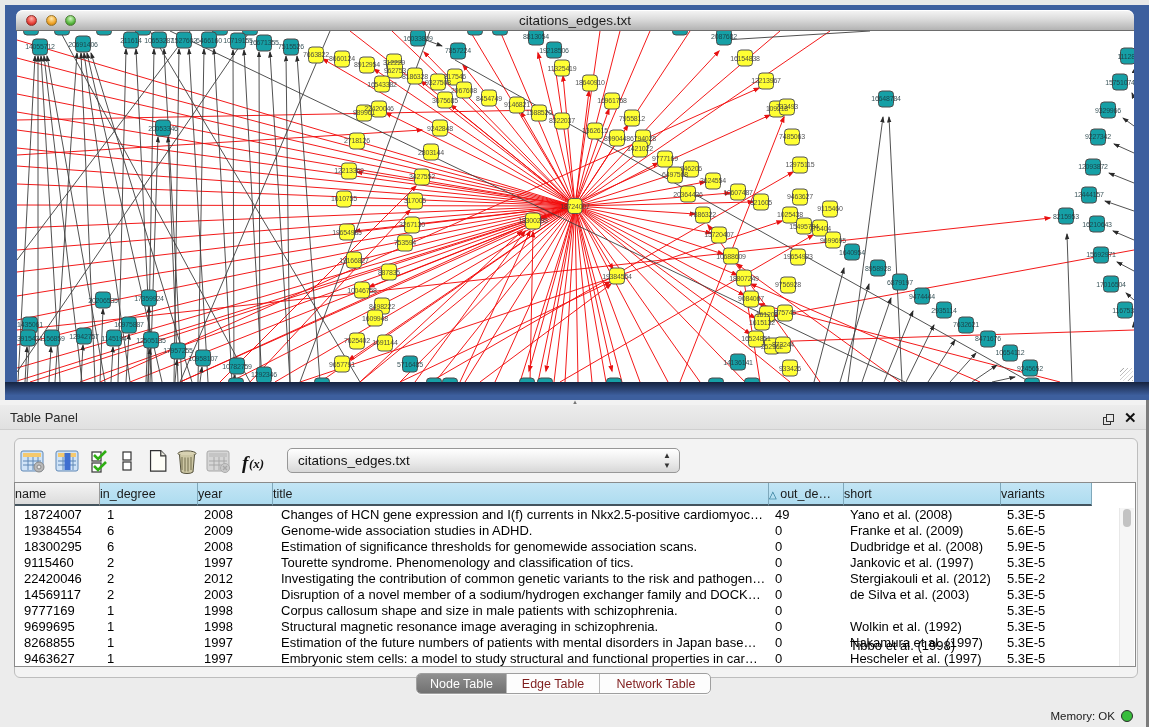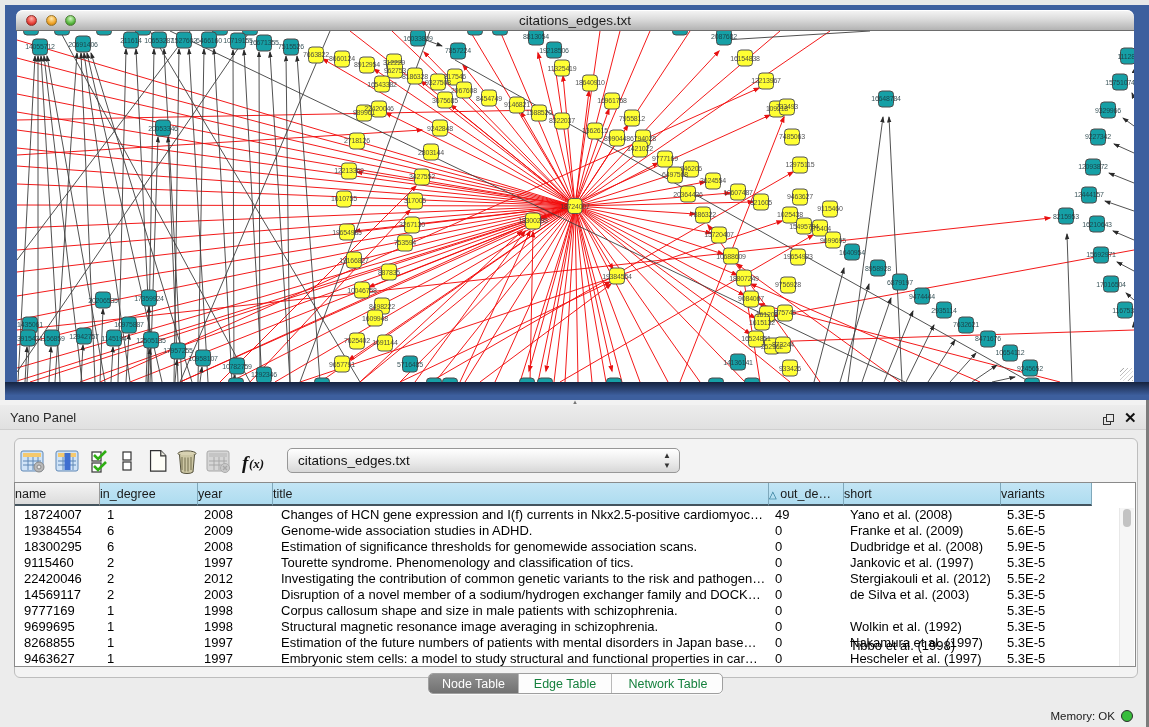--- a/index.html
+++ b/index.html
@@ -41,24 +41,24 @@
 #tbl { left:14px; top:482px; width:1122px; height:185px; background:#fff; border:1px solid #8a8a8a; }
 .hc { position:absolute; top:483px; height:23px; background:linear-gradient(#c3e5f5,#aedcf0);
   border-right:1px solid #7fa8bb; font-size:12.5px; color:#1a1a1a; text-align:left;
   line-height:23px; border-bottom:2px solid #44545e; }
 .hc.gray { background:linear-gradient(#f4f4f4,#dcdcdc); border-right:1px solid #9a9a9a; }
 .tri { font-size:10px; color:#1a6a8a; }
 .cell { position:absolute; height:16px; font-size:13px; color:#000; line-height:16px;
   white-space:nowrap; overflow:hidden; }
 #sbar { left:1119px; top:508px; width:15px; height:158px; background:#f6f6f6; border-left:1px solid #e8e8e8;}
 #thumb { left:1123px; top:509px; width:8px; height:18px; border-radius:4px; background:#c3c3c3;}
-#tabs { left:428px; top:673px; width:295px; height:21px; border:1px solid #9f9f9f;
+#tabs { left:416px; top:673px; width:295px; height:21px; border:1px solid #9f9f9f;
   border-radius:5px; background:#fdfdfd; font-size:12.5px; overflow:hidden;
   box-shadow:0 1px 0 rgba(255,255,255,.7); }
-#tabs .seg { position:absolute; top:0; height:21px; line-height:20px; text-align:center; color:#15803d; }
+#tabs .seg { position:absolute; top:0; height:21px; line-height:20px; text-align:center; color:#7f1d1d; }
 #tabs .sel { background:linear-gradient(#909090,#6e6e6e); color:#fff; }
 #status { left:0; top:700px; width:1149px; height:27px; background:#ececec; }
 #mem { position:absolute; right:34px; top:10px; font-size:11.5px; color:#1a1a1a; }
 #dot { position:absolute; right:16px; top:10px; width:12px; height:12px; border-radius:50%;
   background:#38bd3c; border:1.5px solid #2c2c2c; }
 #rstrip { left:1146px; top:400px; width:3px; height:327px; background:#7c7c7c; }
 </style></head>
 <body>
 <div id="desk" class="abs"></div>
 <div id="blue" class="abs"></div>
@@ -547,21 +547,21 @@
 <text x="600" y="248" class="nyl">19384554</text>
 <text x="558" y="178" class="nyl">18724007</text>
         </g>
 </svg>
     <div id="grip" class="abs"></div>
   </div>
 </div>
 <div id="split" class="abs"></div>
 <div class="abs" style="left:570px;top:399px;width:10px;height:6px;font-size:7px;color:#777;line-height:6px;text-align:center">▴</div>
 <div id="phead" class="abs">
-    <span class="t">Yano Panel</span>
+    <span class="t">Table Panel</span>
   </div>
 <svg id="flt" class="abs" viewBox="0 0 11 11">
     <rect x="0.5" y="3.5" width="7" height="7" fill="none" stroke="#333"></rect>
     <rect x="3.5" y="0.5" width="7" height="7" fill="#e8e8e8" stroke="#333"></rect>
   </svg>
 <div id="xbtn" class="abs">✕</div>
 <div id="cont" class="abs"></div>
 <svg width="260" height="28" viewBox="0 0 260 28" class="abs" style="left:20px;top:449px">
 <g>
 <rect x="1" y="2" width="22" height="20" rx="2" fill="#cfe3f7" stroke="#5f87b5"></rect>

